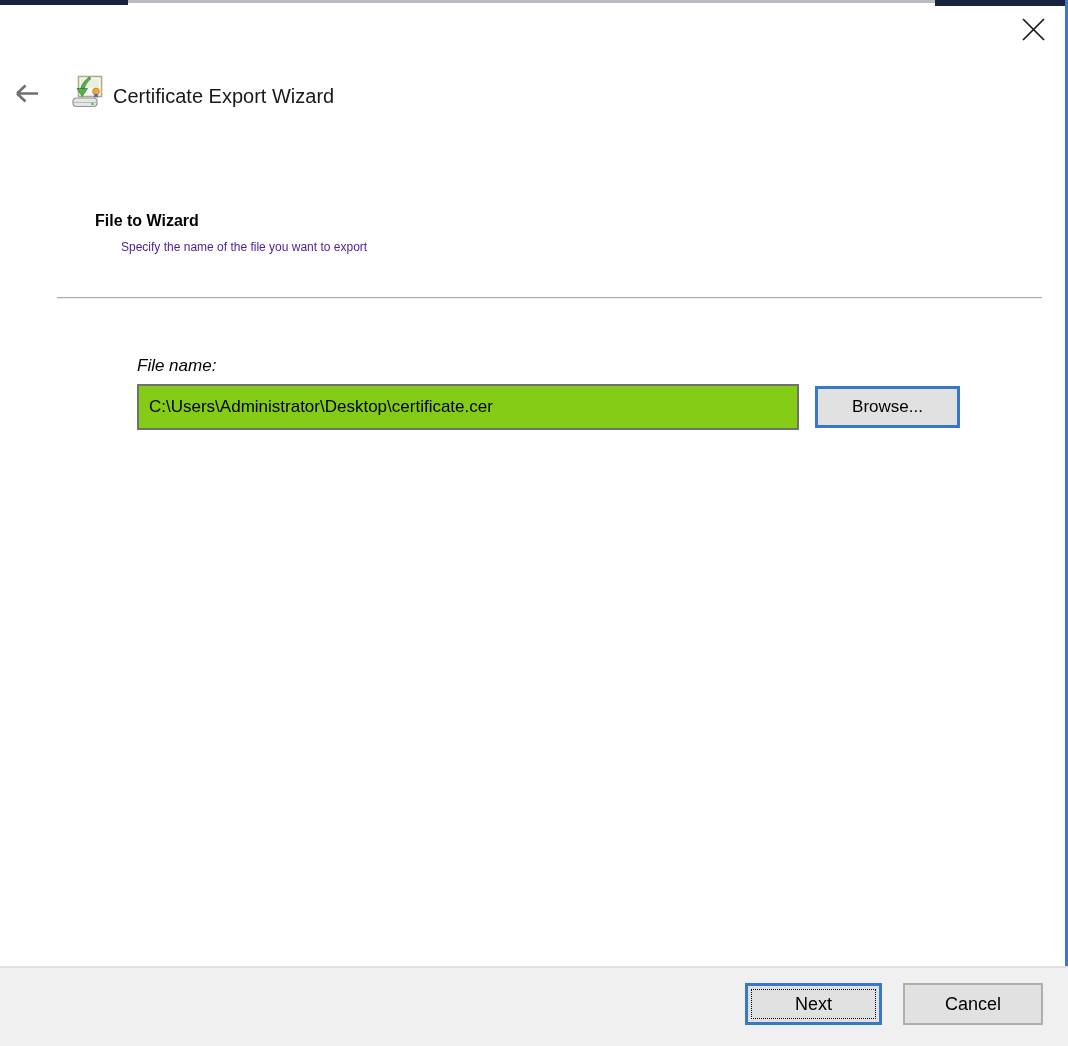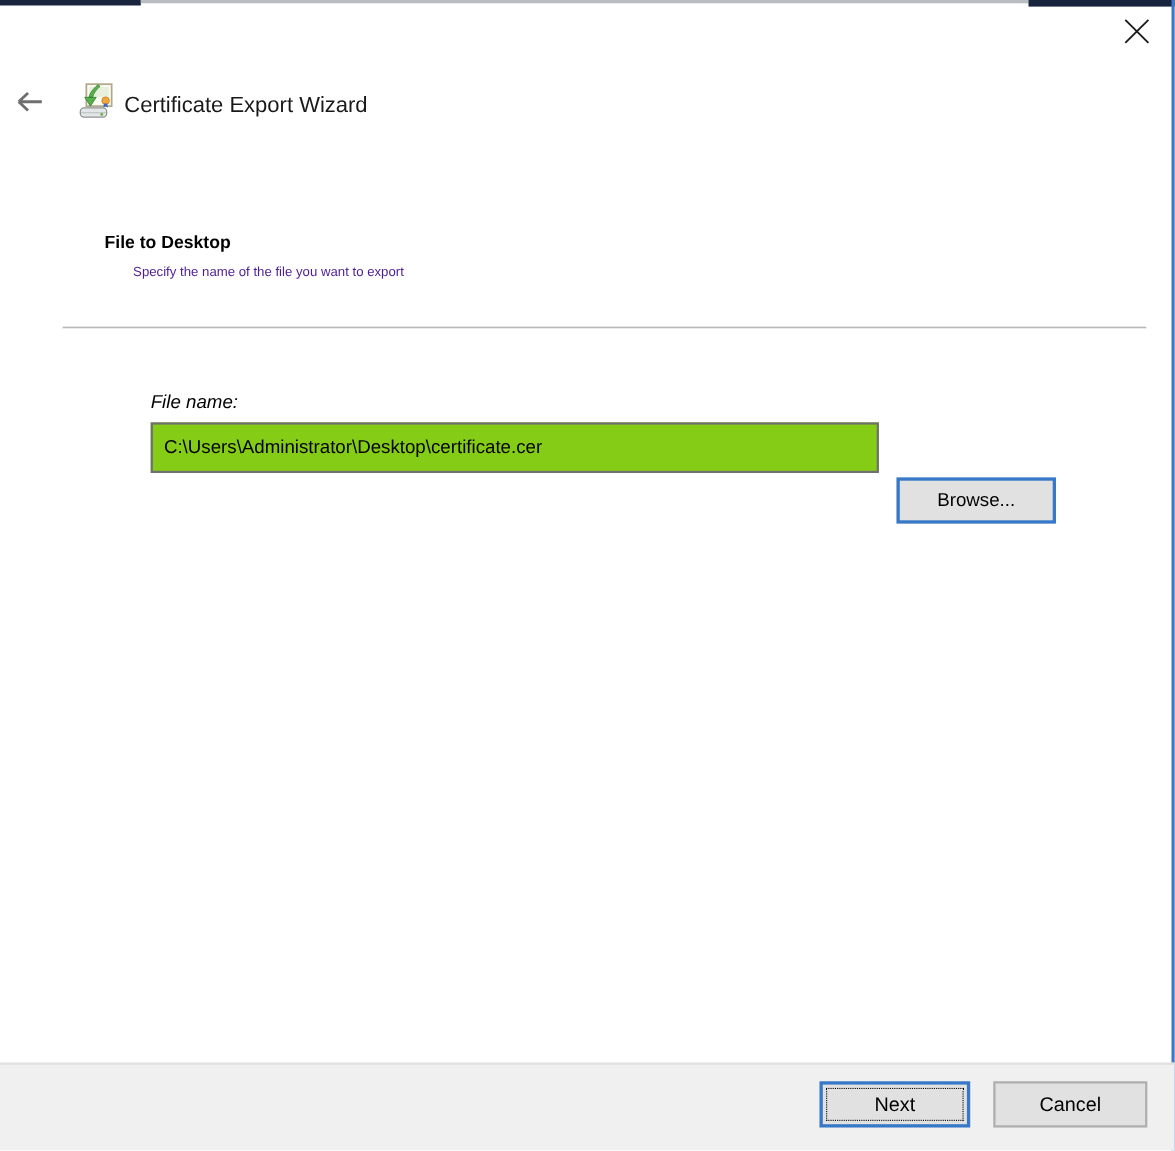--- a/index.html
+++ b/index.html
@@ -58,21 +58,21 @@
     font-size: 17px; color: #000; padding: 0 10px; outline: none;
   }
   .btn {
     position: absolute; background: #e1e1e1;
     font-family: "Liberation Sans", "DejaVu Sans", sans-serif;
     color: #000; text-align: center; cursor: pointer;
     display: flex; align-items: center; justify-content: center;
   }
   .browse-btn {
     left: 815px; top: 386px; width: 145px; height: 42px;
-    border: 3px solid #3779c8; font-size: 17px; margin-top: 48px;
+    border: 3px solid #3779c8; font-size: 17px;
   }
   .footer {
     position: absolute; left: 0; top: 966px; width: 1068px; height: 80px;
     background: #f0f0f0; border-top: 2px solid #e0e0e0;
   }
   .next-btn {
     left: 745px; top: 983px; width: 137px; height: 42px;
     border: 3px solid #3779c8; font-size: 18px;
     outline: 1px dotted #000; outline-offset: -7px;
   }
@@ -120,21 +120,21 @@
                M10 13.5 L20.5 13.5 L15.2 21.5 Z" fill="#56b14c" stroke="#2f7d2f" stroke-width="0.7"></path>
 
       <rect x="6" y="23" width="24" height="8.5" rx="3.5" fill="#e3e6e6" stroke="#8f9494" stroke-width="1.2"></rect>
       <line x1="7" y1="27.5" x2="29" y2="27.5" stroke="#b9bdbd" stroke-width="1"></line>
       <circle cx="25.5" cy="29" r="1.3" fill="#69b33e"></circle>
     </svg>
   </div>
 
   <div class="window-title">Certificate Export Wizard</div>
 
-  <div class="page-heading">File to Desktop</div>
+  <div class="page-heading">File to Wizard</div>
   <div class="page-subheading">Specify the name of the file you want to export</div>
   <div class="section-divider"></div>
 
   <label class="file-label">File name:</label>
   <input class="file-input" type="text" value="C:\Users\Administrator\Desktop\certificate.cer" style="">
   <button class="btn browse-btn">Browse...</button>
 
   <div class="footer"></div>
   <button class="btn cancel-btn">Cancel</button>
   <button class="btn next-btn">Next</button>

